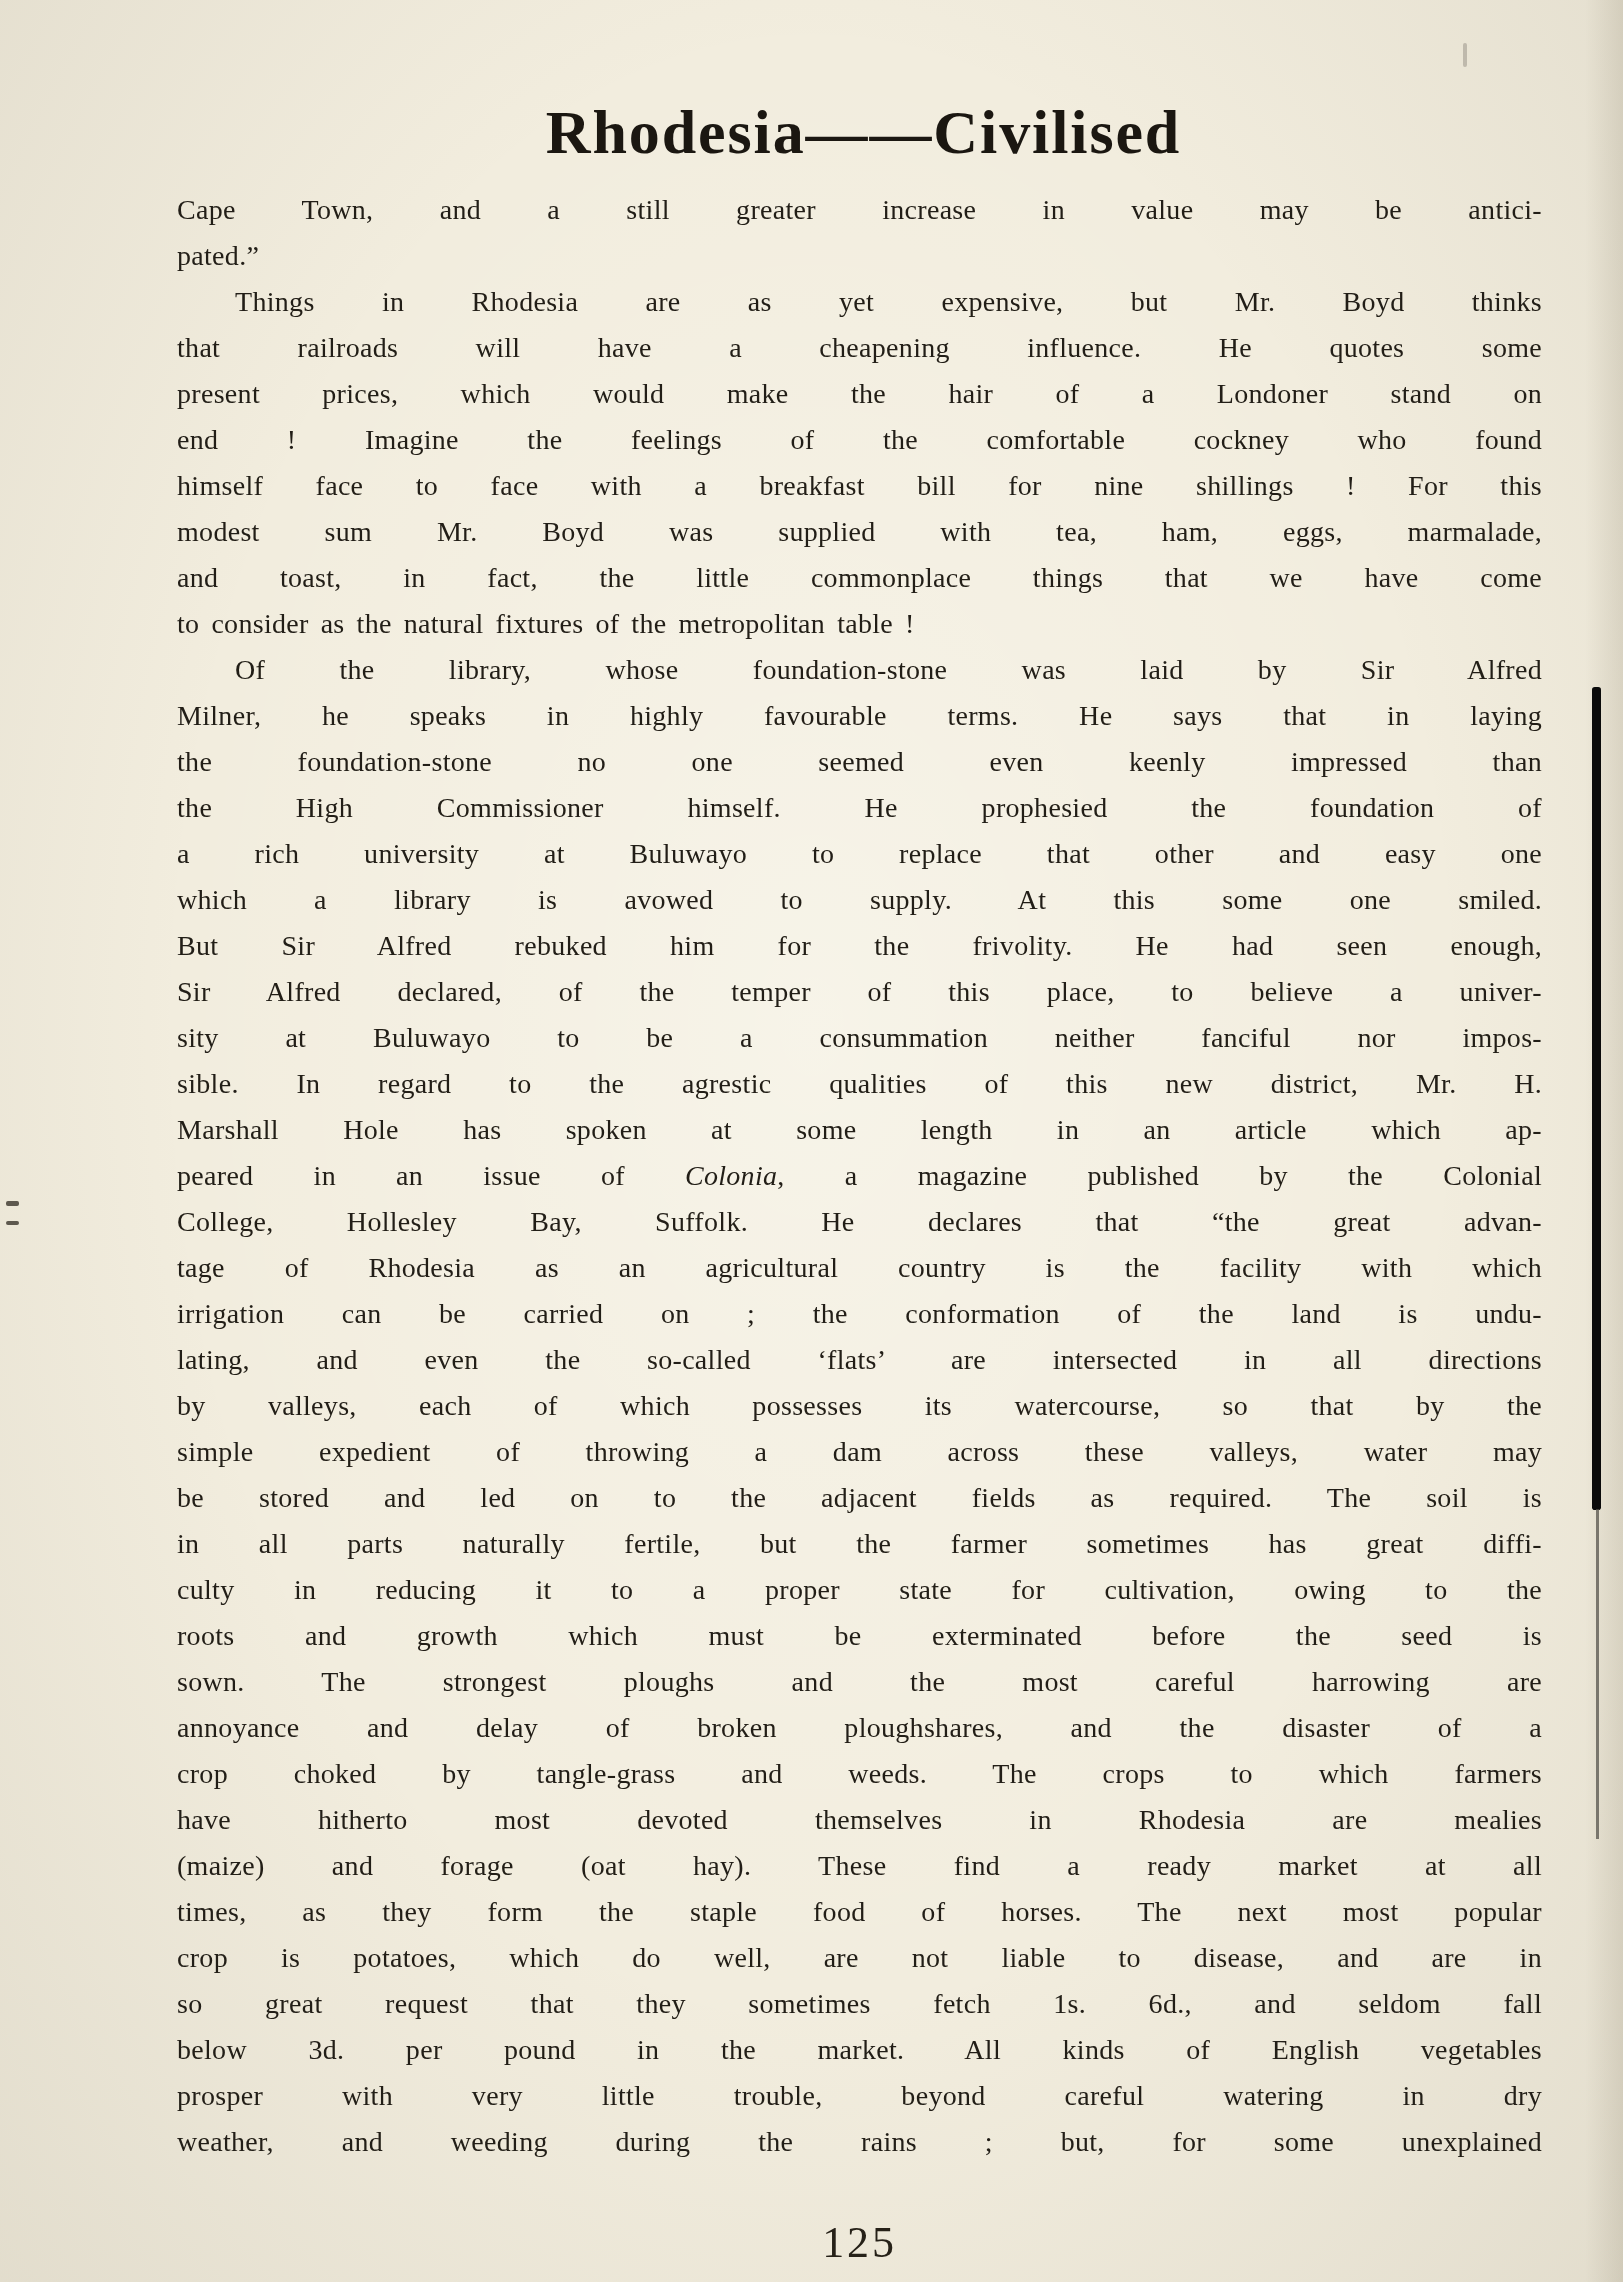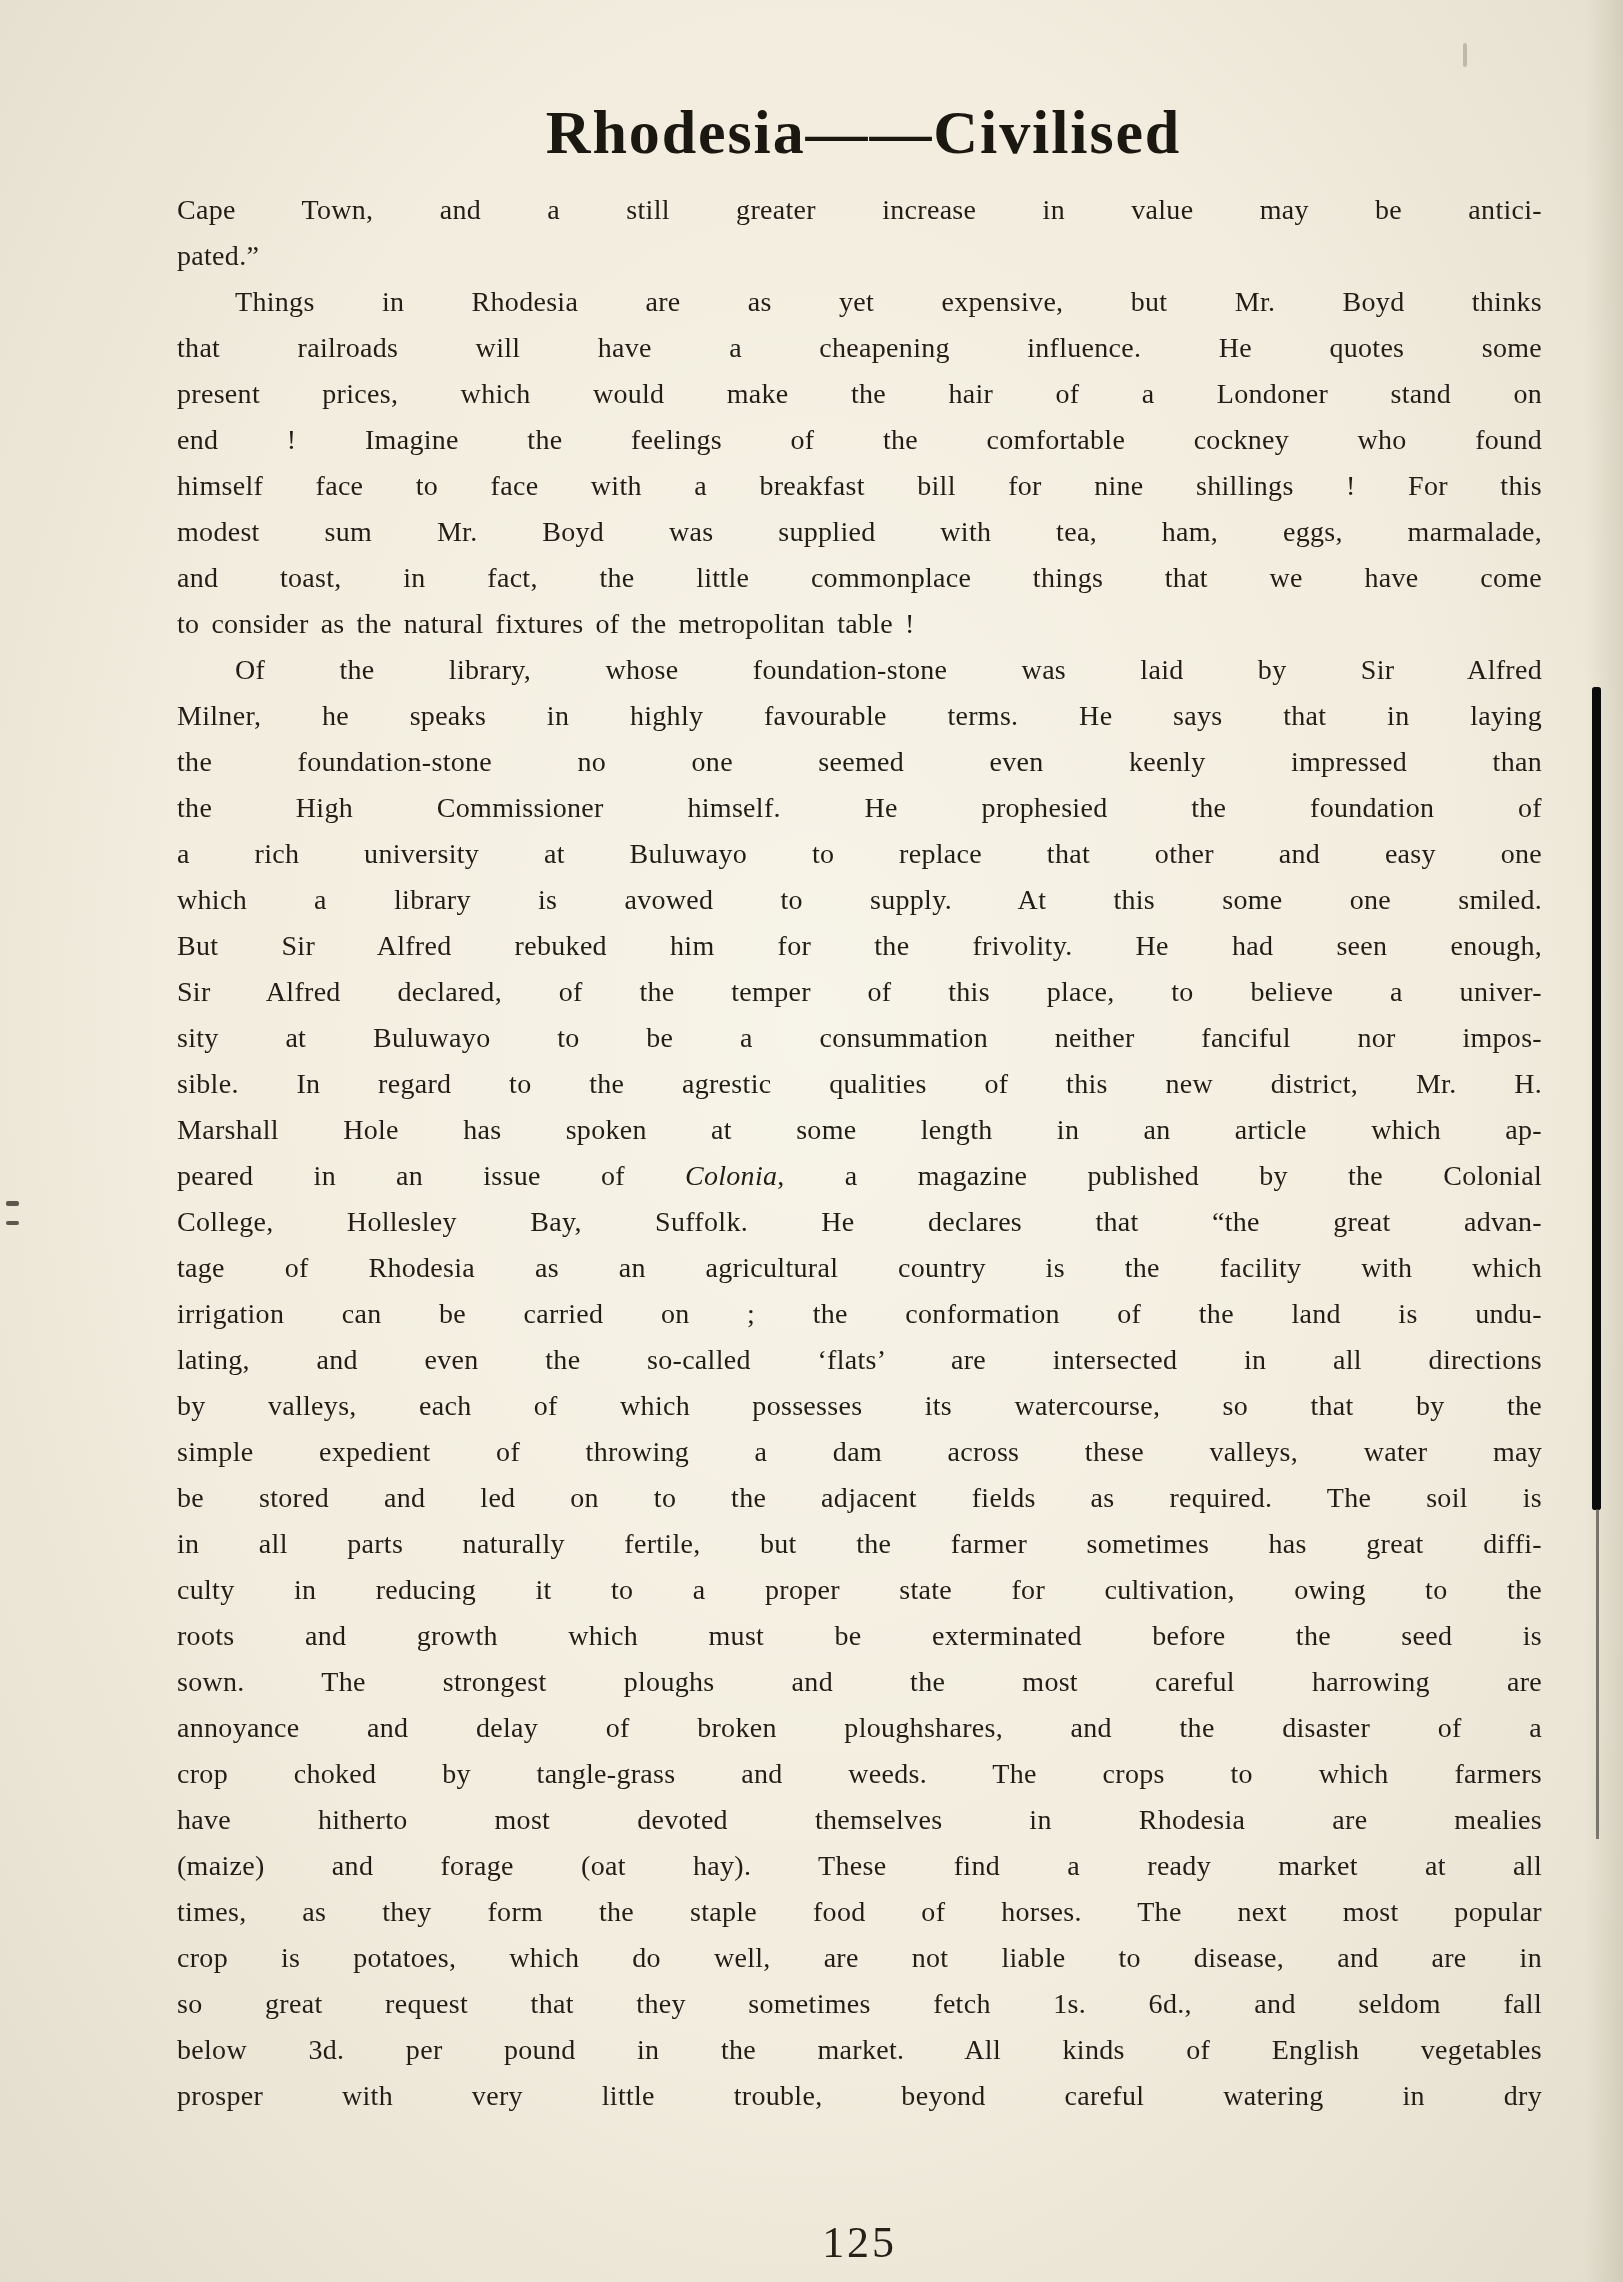--- a/index.html
+++ b/index.html
@@ -142,20 +142,21 @@
       <div class="line">sown.  The strongest ploughs and the most careful harrowing are</div>
       <div class="line">annoyance and delay of broken ploughshares, and the disaster of a</div>
       <div class="line">crop choked by tangle-grass and weeds.  The crops to which farmers</div>
       <div class="line">have hitherto most devoted themselves in Rhodesia are mealies</div>
       <div class="line">(maize) and forage (oat hay).  These find a ready market at all</div>
       <div class="line">times, as they form the staple food of horses.  The next most popular</div>
       <div class="line">crop is potatoes, which do well, are not liable to disease, and are in</div>
       <div class="line">so great request that they sometimes fetch 1s. 6d., and seldom fall</div>
       <div class="line">below 3d. per pound in the market.  All kinds of English vegetables</div>
       <div class="line">prosper with very little trouble, beyond careful watering in dry</div>
+      <div class="line">weather, and weeding during the rains ; but, for some unexplained</div>
     </div>
 
   <div class="page-number">125</div>
 
   <div class="artifact-right-bar"></div>
   <div class="artifact-right-line"></div>
   <div class="artifact-left-marks">
     <div class="mark"></div>
     <div class="mark"></div>
   </div>

